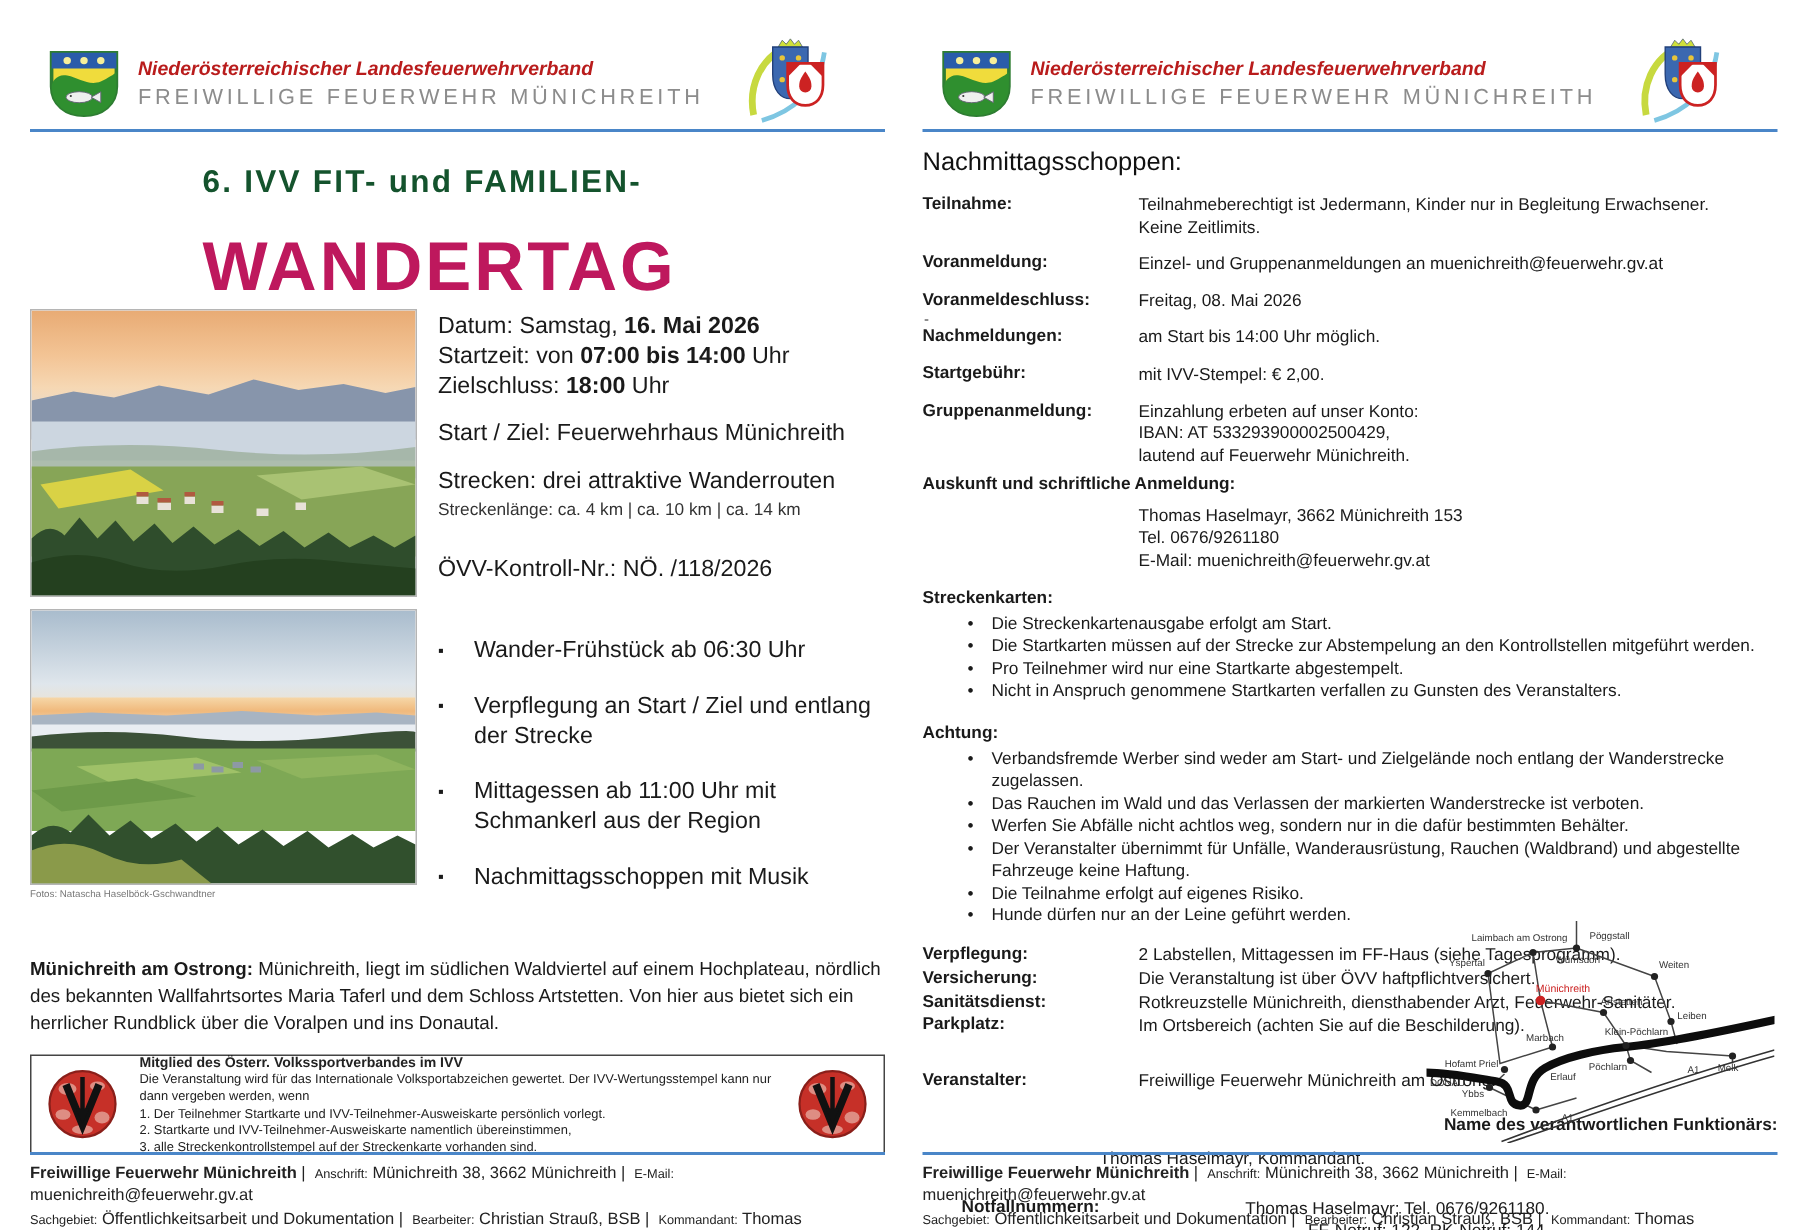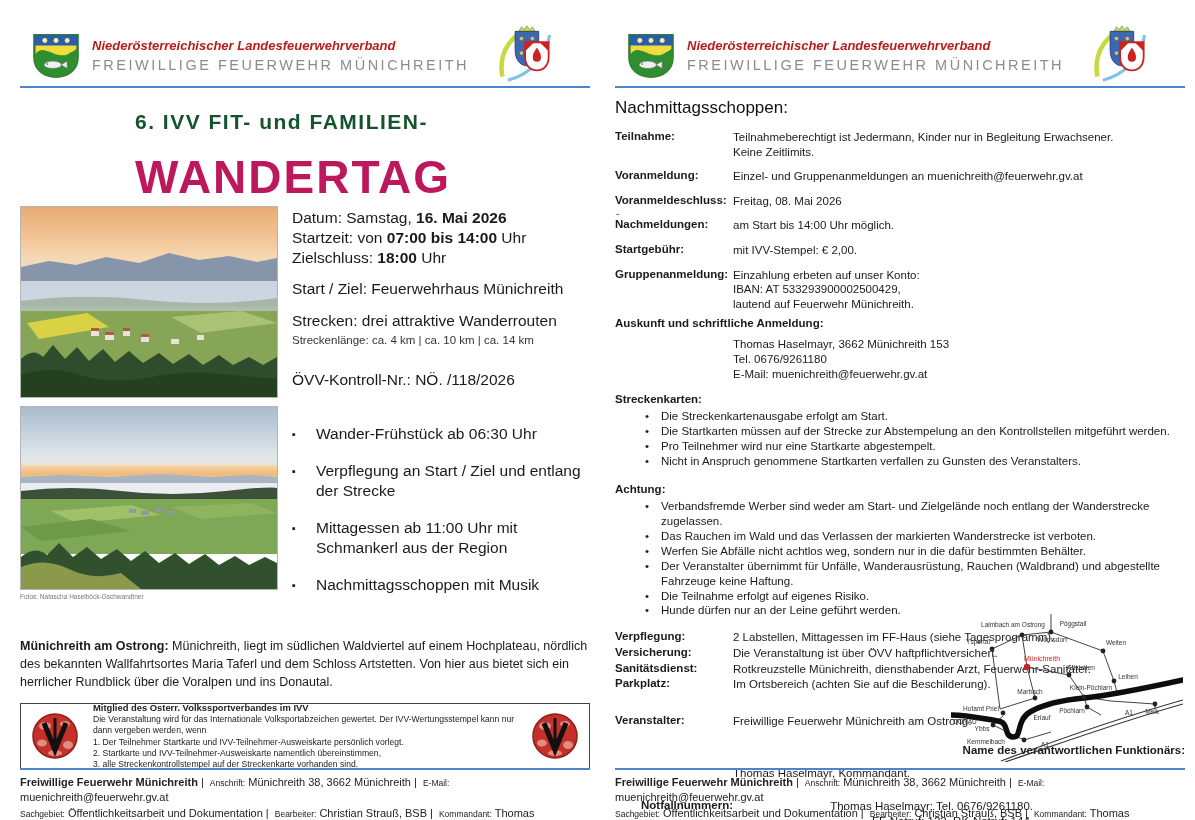--- a/index.html
+++ b/index.html
@@ -45,21 +45,21 @@
     font-size:11px;line-height:1.4;color:#222;}
   .pagefooter .fb{font-weight:bold;}
   .pagefooter .fs{font-size:8.5px;}
   .pagefooter .sep{margin:0 3px;}
 
   
   .plan-head{font-size:17px;margin-top:10px;color:#111;}
   .plan{margin-top:12px;font-size:11.5px;}
   .prow{display:grid;grid-template-columns:118px 1fr;margin-bottom:10px;}
   .plabel{font-weight:bold;}
-  .pline{line-height:1.27;}
+  .pline{line-height:1.27;margin-left:26px;}
   .stray{font-size:10px;line-height:4px;color:#444;margin:0 0 2px 1px;}
   .sec-head{font-weight:bold;font-size:11.5px;margin:12px 0 4px 0;}
   .indent{margin-left:118px;line-height:1.3;}
   ul.rbullets{list-style:none;margin:4px 0 0 0;padding:0;}
   ul.rbullets li{display:flex;line-height:1.3;}
   ul.rbullets .dot{width:16px;margin-left:30px;flex:none;text-align:left;}
   ul.rbullets .txt{flex:1;padding-right:4px;}
   .compact .prow{margin-bottom:1px;}
   .compact{margin-top:12px;}
   .mt18{margin-top:18px;}

